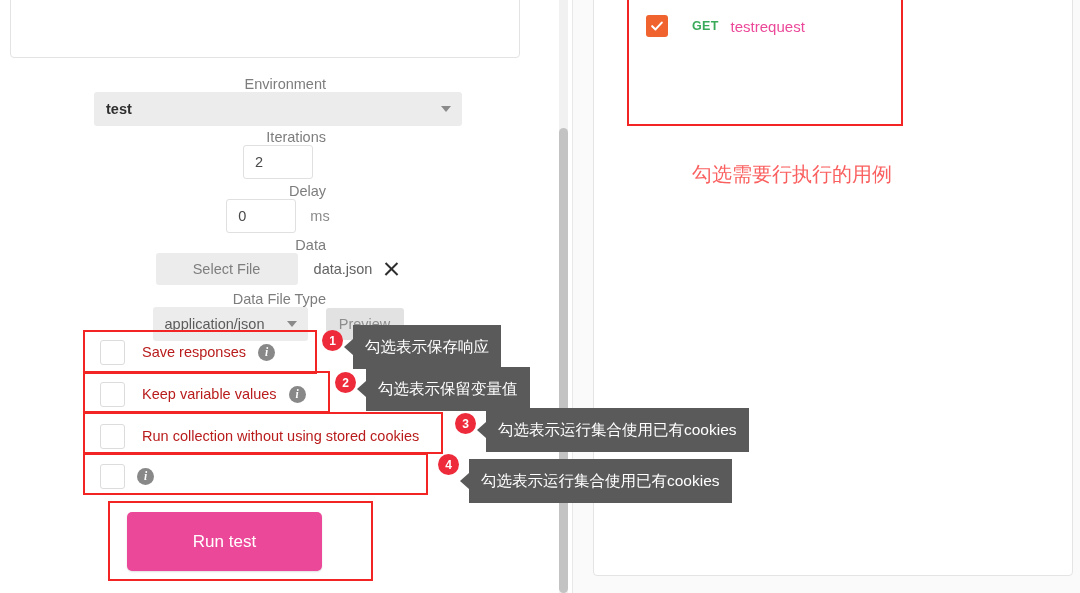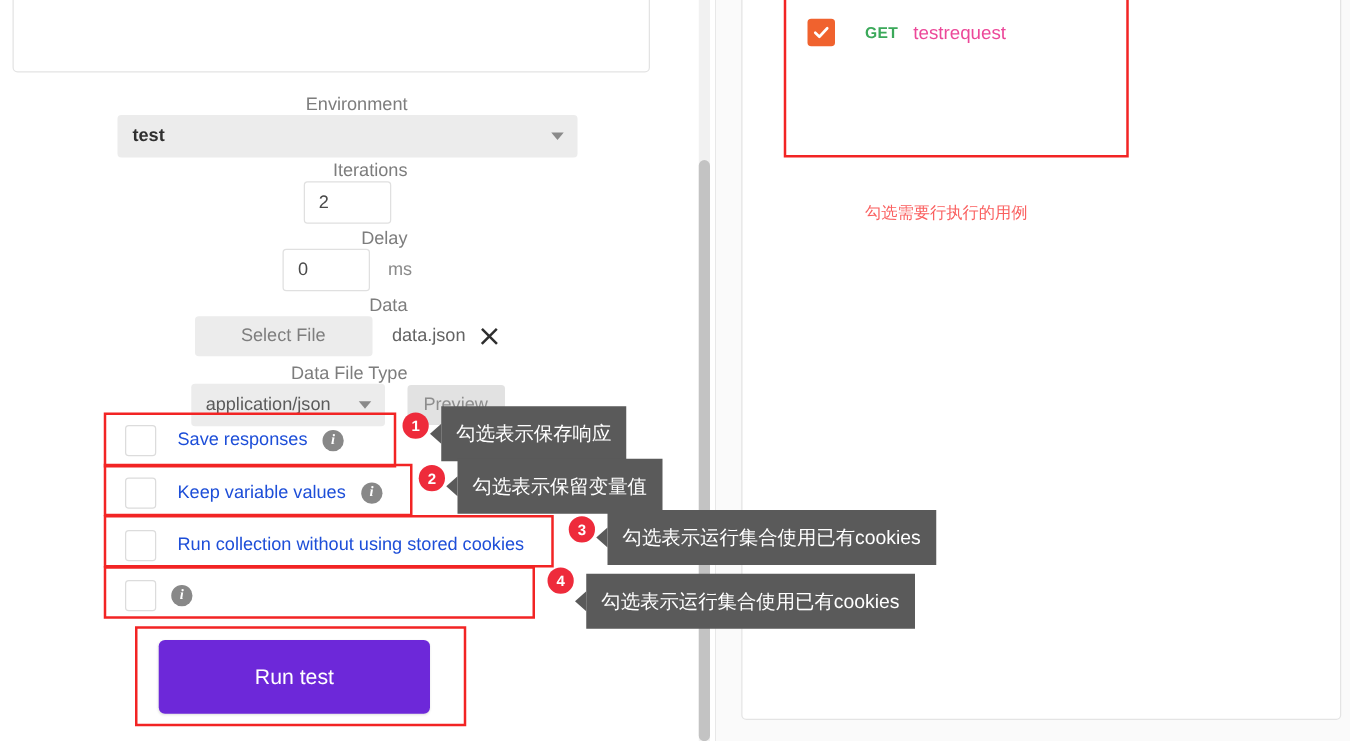--- a/index.html
+++ b/index.html
@@ -142,21 +142,21 @@
     width: 25px; height: 25px;
     border: 1px solid #dcdcdc;
     border-radius: 3px;
     background: #fff;
     box-sizing: border-box;
     cursor: pointer;
     flex: none;
   }
   .cb-label {
     margin-left: 17px;
-    color: #1d4ed8;
+    color: #b91c1c;
     font-size: 14.5px;
     white-space: nowrap;
   }
   .info-icon {
     margin-left: 12px;
     width: 17px; height: 17px;
     border-radius: 50%;
     background: #888888;
     color: #ffffff;
     font-size: 11.5px;
@@ -165,22 +165,22 @@
     display: flex; align-items: center; justify-content: center;
     font-family: "Liberation Serif", serif;
     cursor: pointer;
     flex: none;
   }
 
   
   .run-button {
     position: absolute;
     left: 127px; top: 512px;
-    width: 217px; height: 59px;
-    background: #6d28d9;
+    width: 195px; height: 59px;
+    background: #ec4899;
     border: none;
     border-radius: 5px;
     color: #ffffff;
     font-size: 17px;
     display: flex; align-items: center; justify-content: center;
     cursor: pointer;
     box-shadow: 0 1px 2px rgba(0,0,0,0.12);
   }
 
   
@@ -295,21 +295,21 @@
   }
   .req-name {
     margin-left: 12px;
     color: #ec4899;
     font-size: 15px;
   }
   .right-note {
     position: absolute;
     left: 98px; top: 168px;
     color: #fa6060;
-    font-size: 13px;
+    font-size: 20px;
     white-space: nowrap;
   }
 </style>
 </head>
 <body>
 
 <div id="root">
 
   <div id="left-panel">
 

